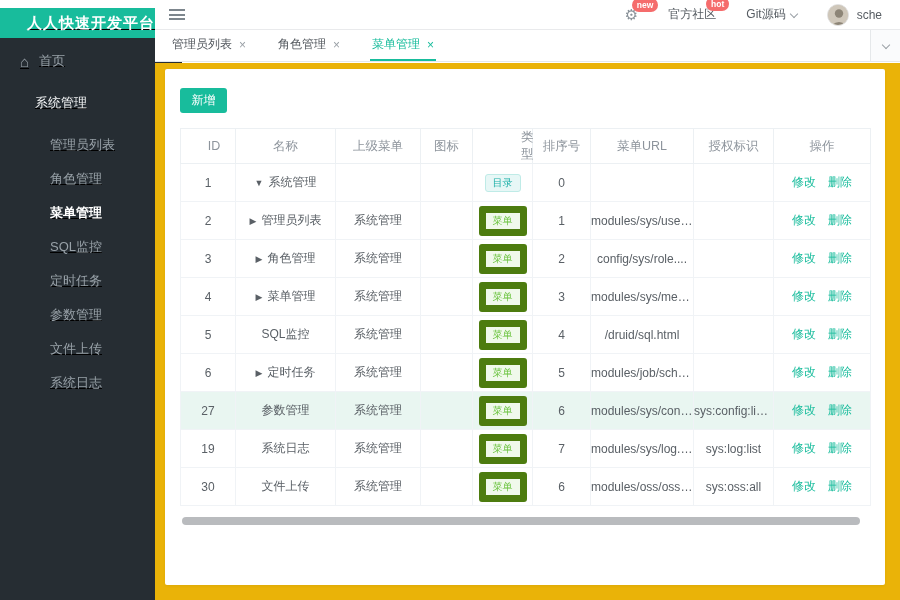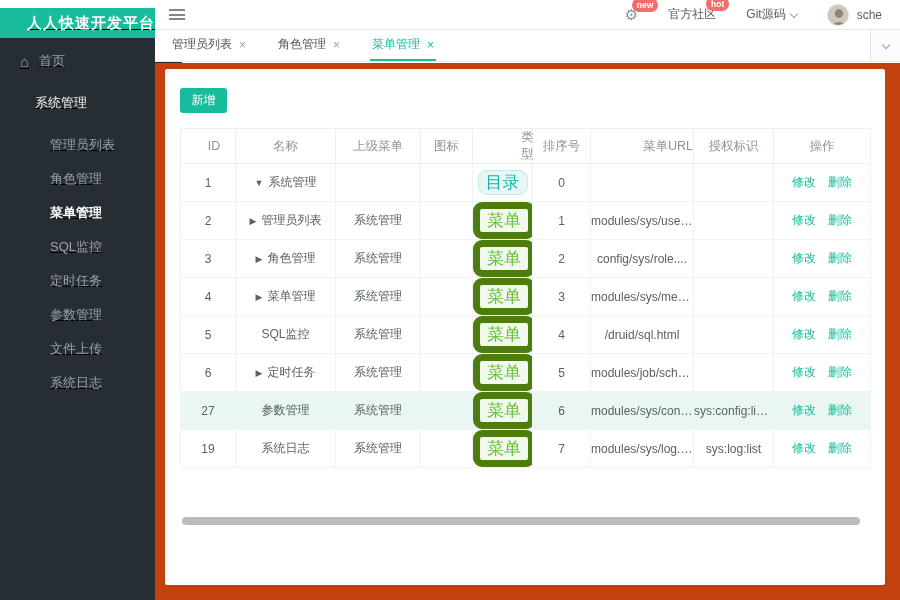--- a/index.html
+++ b/index.html
@@ -47,36 +47,36 @@
     display:flex; align-items:stretch; padding-left:15px; }
   .tab { display:flex; align-items:center; gap:7px; font-size:12px; color:#51565c;
     margin-right:28px; cursor:pointer; border-bottom:2px solid transparent; padding:0 2px; }
   .tab .x { color:#9aa0a6; font-size:12px; line-height:1; }
   .tab.active { color:#18bc9c; border-bottom-color:#18bc9c; }
   .tab.active .x { color:#18bc9c; }
   .tab-more { position:absolute; right:0; top:0; width:30px; height:31px; background:#fafbfc;
     border-left:1px solid #e5e8ea; display:flex; align-items:center; justify-content:center; cursor:pointer; }
 
   
-  .content { position:absolute; left:0; top:63px; right:0; bottom:0; background:#c2410c; }
+  .content { position:absolute; left:0; top:63px; right:0; bottom:0; background:#eab308; }
   .card { position:absolute; left:10px; top:6px; width:720px; height:516px; background:#fff;
     border-radius:2px; box-shadow:0 1px 3px rgba(0,0,0,0.06); }
   .btn-add { position:absolute; left:15px; top:19px; width:47px; height:25px; background:#18bc9c;
     color:#fff; font-size:12px; border:none; border-radius:3px; cursor:pointer;
     font-family:inherit; }
 
   table.grid { position:absolute; left:15px; top:59px; width:690px; border-collapse:collapse;
     table-layout:fixed; font-size:12px; color:#5a6066; }
   .grid th { height:32px; font-weight:normal; color:#8d949c; font-size:12.5px;
     border:1px solid #ecEFF2; border-color:#ecf0f3; text-align:center; background:#fff; }
   .grid td { height:38px; text-align:center; border:1px solid #f0f3f6; border-top:1px solid #ebeef3;
     overflow:hidden; white-space:nowrap; text-overflow:ellipsis; }
   .grid tr.hl td { background:#e9f6f1; }
   .caret { font-size:9px; color:#5a6066; margin-right:5px; cursor:pointer; }
-  .tag { display:inline-block; padding:3px 7px; font-size:17px; border-radius:9px; line-height:1; }
+  .tag { display:inline-block; padding:3px 7px; font-size:10px; border-radius:3px; line-height:1; }
   .tag.catalog { color:#1db0a8; background:#e7f7f6; border:1px solid #bfebe7; }
   .tag.menu { color:#67c23a; background:#f0f9eb; border:7px solid #4d7c0f; }
   .op { color:#18bc9c; cursor:pointer; margin:8px 6px; }
 
   .hscroll { position:absolute; left:15px; top:448px; width:690px; height:9px; }
   .hscroll .thumb { position:absolute; left:2px; top:0; width:678px; height:8px;
     background:#b9bbbe; border-radius:4px; cursor:pointer; }
 </style>
 </head>
 <body>
@@ -164,21 +164,21 @@
         <button class="btn-add">新增</button>
         <table class="grid">
           <thead>
               <tr id="grid-head">
                 <th style="width: 55px; padding-left: 12px;">ID</th>
                 <th style="width: 100px;">名称</th>
                 <th style="width: 85px;">上级菜单</th>
                 <th style="width: 52px;">图标</th>
                 <th style="width: 60px; padding-left: 48px;">类型</th>
                 <th style="width: 58px;">排序号</th>
-                <th style="width: 103px; text-align: right;">菜单URL</th>
+                <th style="width: 103px;">菜单URL</th>
                 <th style="width: 80px;">授权标识</th>
                 <th style="width: 97px;">操作</th>
               </tr>
             </thead>
           <tbody id="grid-body">
               <tr>
                 <td>1</td>
                 <td><span class="caret">▼</span><span>系统管理</span></td>
                 <td></td>
                 <td></td>
@@ -256,20 +256,31 @@
               </tr>
               <tr>
                 <td>19</td>
                 <td><span>系统日志</span></td>
                 <td>系统管理</td>
                 <td></td>
                 <td><span class="tag menu">菜单</span></td>
                 <td>7</td>
                 <td>modules/sys/log.h...</td>
                 <td>sys:log:list</td>
+                <td><span class="op">修改</span><span class="op">删除</span></td>
+              </tr>
+              <tr>
+                <td>30</td>
+                <td><span>文件上传</span></td>
+                <td>系统管理</td>
+                <td></td>
+                <td><span class="tag menu">菜单</span></td>
+                <td>6</td>
+                <td>modules/oss/oss....</td>
+                <td>sys:oss:all</td>
                 <td><span class="op">修改</span><span class="op">删除</span></td>
               </tr>
             </tbody>
         </table>
         <div class="hscroll">
           <div class="thumb"></div>
         </div>
       </div>
     </div>
 

